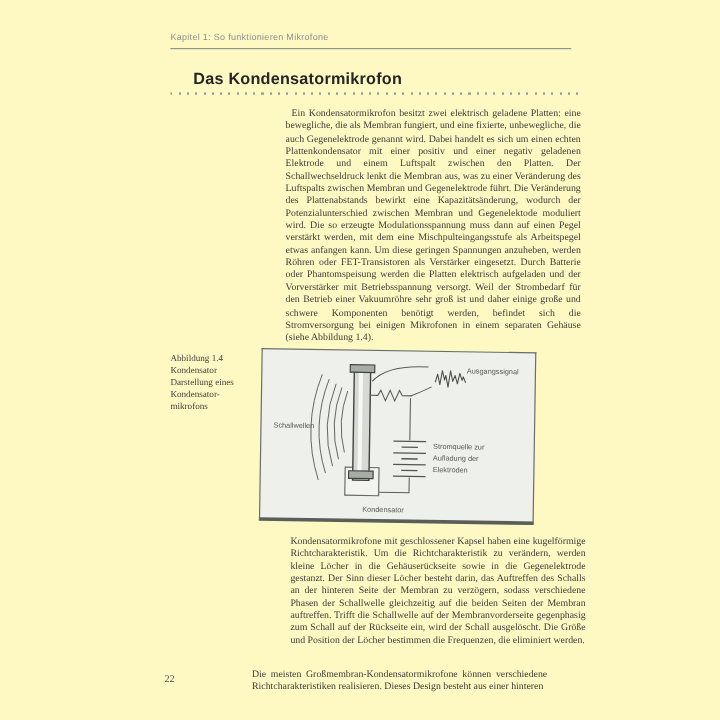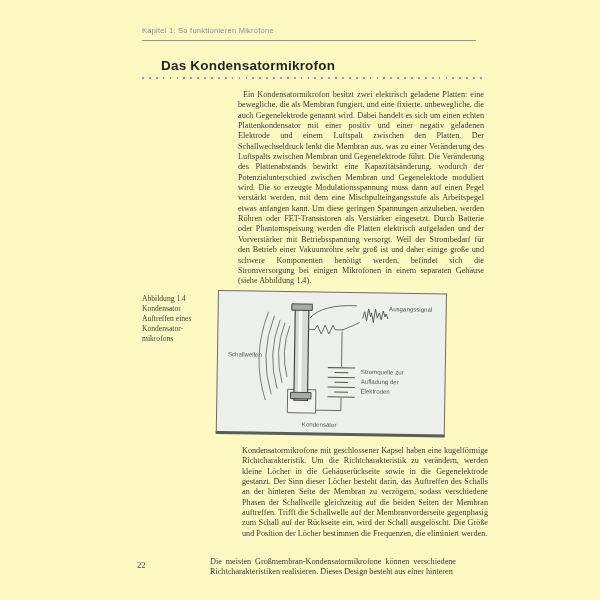--- a/index.html
+++ b/index.html
@@ -42,21 +42,21 @@
   <div class="abs running-rule"></div>
 
   <div class="abs section-title">Das Kondensatormikrofon</div>
   <div class="abs dotted-rule"></div>
 
   <div class="abs body-par par1">Ein Kondensatormikrofon besitzt zwei elektrisch geladene Platten: eine bewegliche, die als Membran fungiert, und eine fixierte, unbewegliche, die auch Gegenelektrode genannt wird. Dabei handelt es sich um einen echten Plattenkondensator mit einer positiv und einer negativ geladenen Elektrode und einem Luftspalt zwischen den Platten. Der Schallwechseldruck lenkt die Membran aus, was zu einer Veränderung des Luftspalts zwischen Membran und Gegenelektrode führt. Die Veränderung des Plattenabstands bewirkt eine Kapazitätsänderung, wodurch der Potenzialunterschied zwischen Membran und Gegenelektode moduliert wird. Die so erzeugte Modulationsspannung muss dann auf einen Pegel verstärkt werden, mit dem eine Mischpulteingangsstufe als Arbeitspegel etwas anfangen kann. Um diese geringen Spannungen anzuheben, werden Röhren oder FET-Transistoren als Verstärker eingesetzt. Durch Batterie oder Phantomspeisung werden die Platten elektrisch aufgeladen und der Vorverstärker mit Betriebsspannung versorgt. Weil der Strombedarf für den Betrieb einer Vakuumröhre sehr groß ist und daher einige große und schwere Komponenten benötigt werden, befindet sich die Stromversorgung bei einigen Mikrofonen in einem separaten Gehäuse (siehe Abbildung 1.4).</div>
 
   <div class="abs fig-caption">
     <div>Abbildung 1.4</div>
     <div>Kondensator</div>
-    <div>Auftreffen eines</div>
+    <div>Darstellung eines</div>
     <div>Kondensator-</div>
     <div>mikrofons</div>
   </div>
 
   <div class="abs figure-box">
     <svg viewBox="0 0 229 144">
 
       <g fill="none" stroke="#5c5c58" stroke-width="0.8" stroke-linecap="round">
         <path d="M 49 21 q -17 45 -2 90"></path>
         <path d="M 55 25 q -15 40 -2 80"></path>

